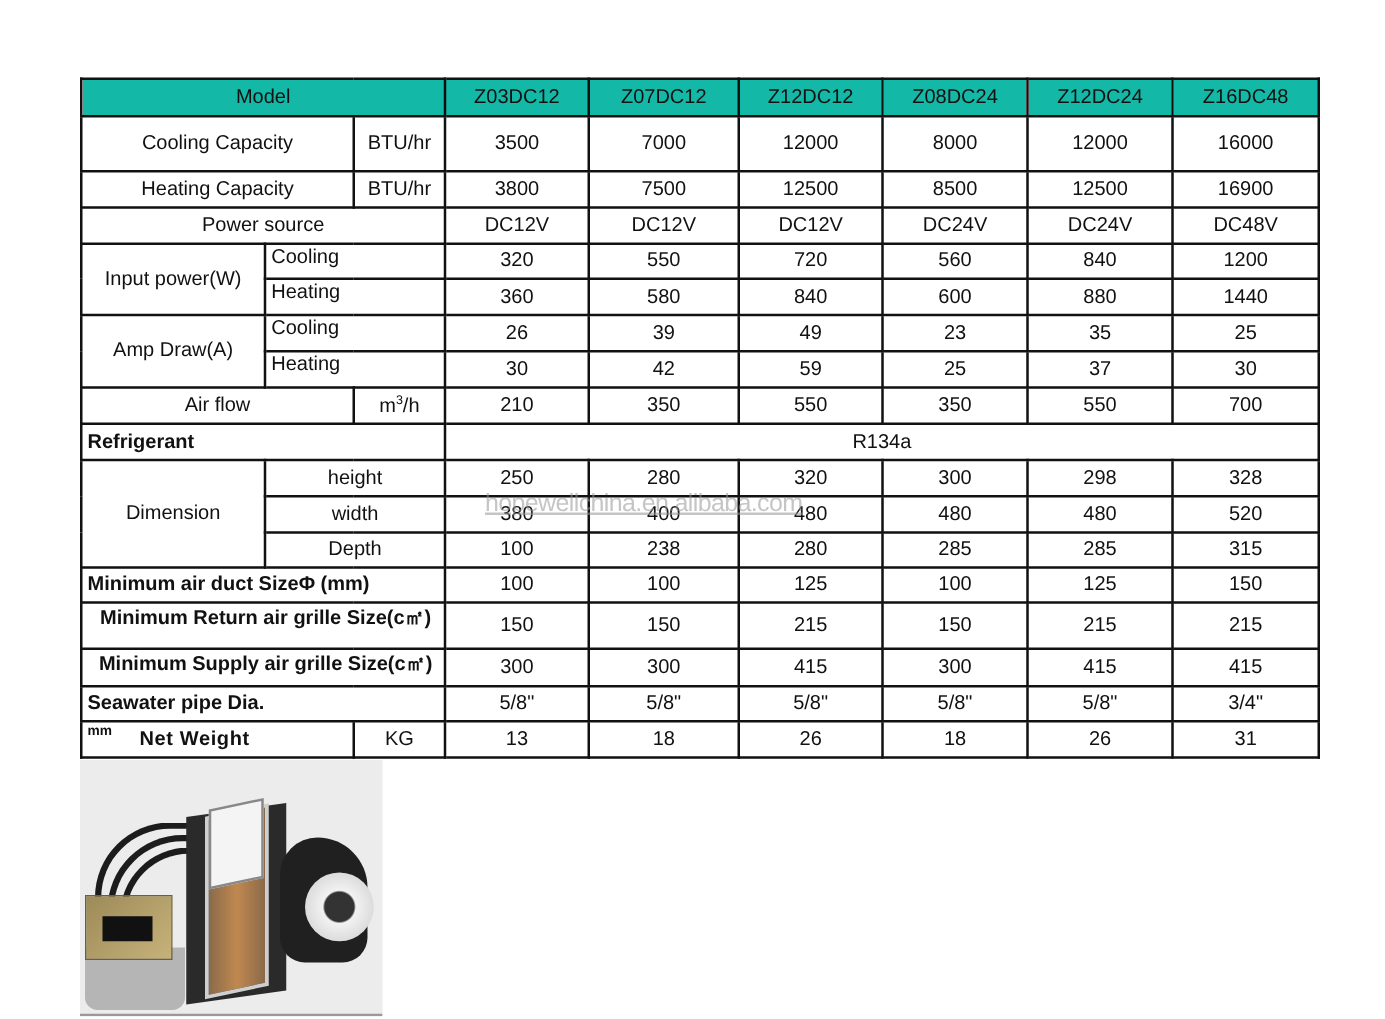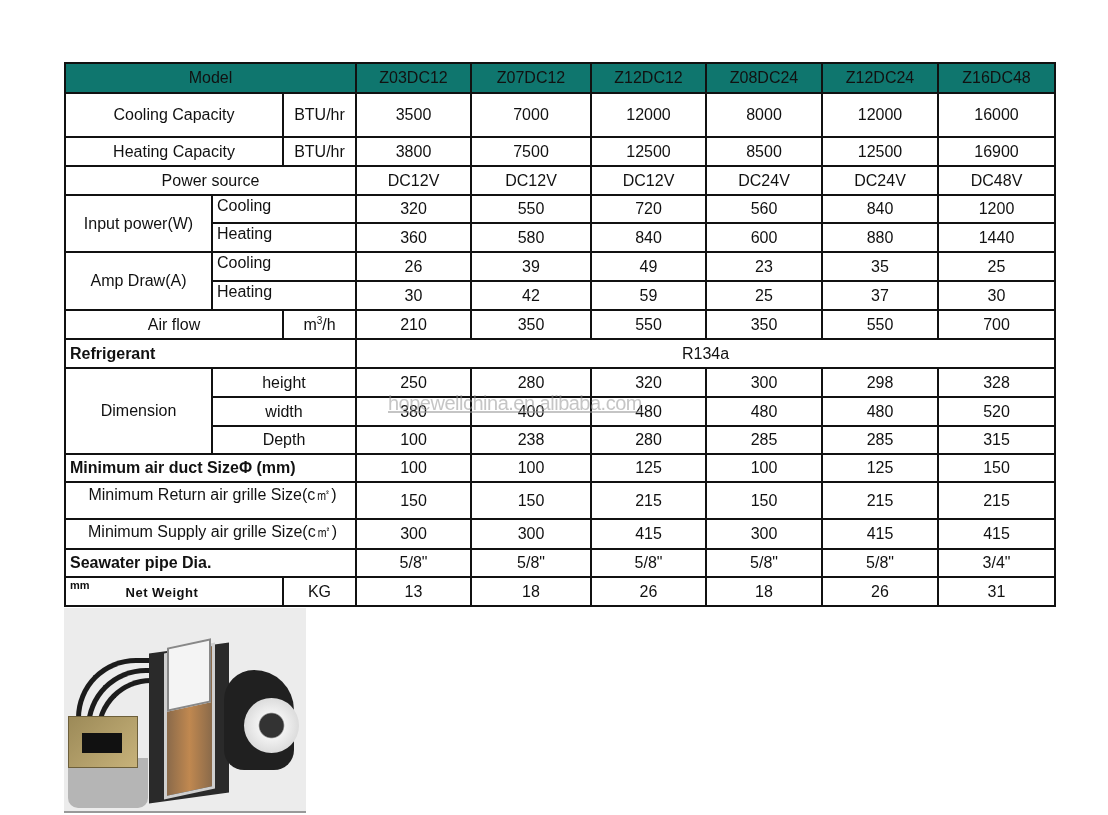--- a/index.html
+++ b/index.html
@@ -2,26 +2,26 @@
 <html><head>
 <meta charset="utf-8">
 <style>
   html, body { margin: 0; padding: 0; background: #ffffff; }
   body { width: 1108px; height: 815px; position: relative; overflow: hidden;
          font-family: "Liberation Sans", sans-serif; color: #111; }
   table.spec { position: absolute; left: 64px; top: 62px; border-collapse: collapse;
                table-layout: fixed; width: 990px; font-size: 16px; }
   table.spec td { border: 2px solid #111; padding: 0; text-align: center; vertical-align: middle;
                   overflow: hidden; white-space: nowrap; line-height: 1; }
-  table.spec tr.hdr td { background: #0f766e; }
+  table.spec tr.hdr td { background: #14b8a6; }
   td.left { text-align: left !important; padding-left: 4px !important; font-weight: bold; }
   td.sub { text-align: left !important; padding-left: 4px !important; vertical-align: top !important; padding-top: 2px !important; }
-  td.tall-l { text-align: left; padding-left: 4px !important; vertical-align: top !important; padding-top: 4px !important; }
+  td.tall-l { text-align: left; padding-left: 4px !important; vertical-align: top !important; padding-top: 4px !important; font-weight: bold; }
   .mm { font-size: 11px; vertical-align: top; position: relative; top: -4px; }
-  .nw { font-size: 13px; letter-spacing: 0.5px; margin-left: 36px; }
+  .nw { font-size: 16px; letter-spacing: 0.5px; margin-left: 22px; }
   sup { font-size: 10px; }
   .watermark { position: absolute; left: 388px; top: 392px; font-size: 20px; color: rgba(150,150,150,0.55);
                letter-spacing: -0.5px; pointer-events: none; text-decoration: underline; }
   .product { position: absolute; left: 64px; top: 608px; width: 242px; height: 205px; background: #ececec;
              overflow: hidden; }
   .product .hoseline { position:absolute; border: 5px solid #1c1c1c; border-radius: 60px 0 0 0; border-right: none; border-bottom: none; }
   .product .unit-body { position:absolute; left: 85px; top: 40px; width: 80px; height: 150px; background: #2a2a2a; transform: skewY(-8deg); }
   .product .coil { position:absolute; left: 100px; top: 40px; width: 45px; height: 140px; background: linear-gradient(90deg,#8a6a4a,#c08850,#8a6a4a); border: 3px solid #cfcfcf; transform: skewY(-12deg); }
   .product .coil-top { position:absolute; left: 103px; top: 35px; width: 40px; height: 60px; background: #f4f4f4; border: 2px solid #888; transform: skewY(-12deg); }
   .product .blower { position:absolute; left: 160px; top: 62px; width: 70px; height: 100px; background: #202020; border-radius: 30px 40px 20px 20px; }

